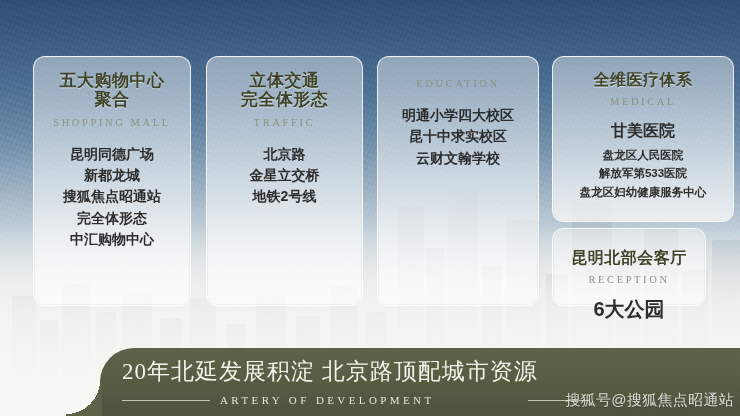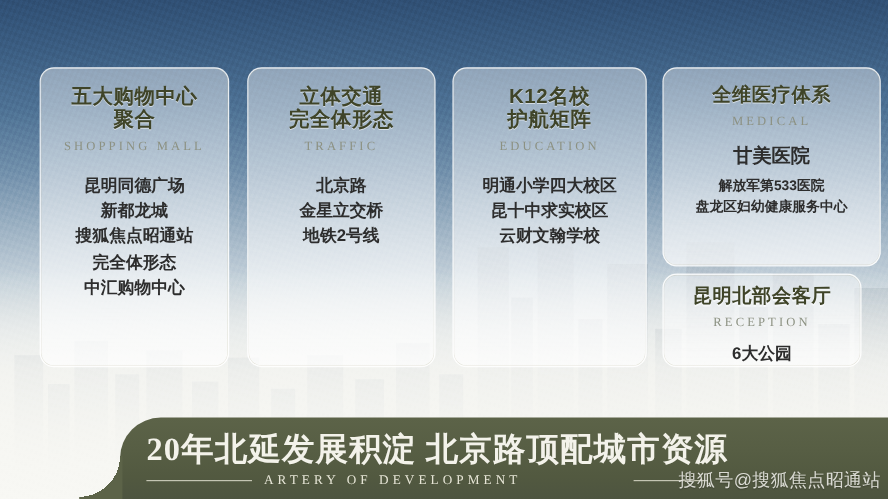--- a/index.html
+++ b/index.html
@@ -72,21 +72,21 @@
     background: linear-gradient(180deg, rgba(255,255,255,.42) 0%, rgba(255,255,255,.56) 55%, rgba(255,255,255,.70) 100%);
     box-shadow: 0 0 0 .5px rgba(190,185,160,.35) inset;
     box-sizing: border-box;
     text-align: center;
     padding: 14px 6px 10px;
   }
   .card.c1 { left: 33px;  top: 56px;  width: 158px; height: 250px; }
   .card.c2 { left: 206px; top: 56px;  width: 157px; height: 250px; }
   .card.c3 { left: 377px; top: 56px;  width: 162px; height: 250px; }
   .card.c4 { left: 552px; top: 56px;  width: 182px; height: 166px; }
-  .card.c5 { left: 552px; top: 228px; width: 166px; height: 78px; padding-top: 10px; }
+  .card.c5 { left: 552px; top: 228px; width: 154px; height: 78px; padding-top: 20px; }
 
   .card-title {
     color: #3f4428;
     font-weight: bold;
     line-height: 1.14;
     letter-spacing: .5px;
     text-shadow: 0 1px 0 rgba(255,255,255,.55);
   }
   .card.c1 .card-title,
   .card.c2 .card-title,
@@ -103,21 +103,21 @@
     text-transform: uppercase;
   }
   .card-body {
     margin-top: 16px;
     color: #2d2d2d;
     font-size: 14px;
     font-weight: bold;
     line-height: 1.52;
   }
   .card.c4 .card-body { margin-top: 12px; }
-  .card.c5 .card-body { margin-top: 9px; font-size: 14px; }
+  .card.c5 .card-body { margin-top: 9px; font-size: 20px; }
 
   .card-body .lead {
     font-size: 16px;
     display: block;
     margin-bottom: 2px;
   }
   .card-body .small {
     font-size: 11.5px;
     display: block;
     line-height: 1.62;
@@ -142,24 +142,23 @@
     width: 36px;
     height: 36px;
     background: radial-gradient(circle at 0 0, rgba(0,0,0,0) 0 34px, #5c6348 34px);
   }
   .banner-main {
     position: absolute;
     left: 22px;
     top: 8px;
     color: #f3f2ea;
     font-family: "Liberation Serif", "DejaVu Serif", serif;
-    font-size: 27px;
+    font-size: 23px;
     letter-spacing: 1px;
     white-space: nowrap;
-    font-weight: bold;
   }
   .banner-sub {
     position: absolute;
     left: 120px;
     top: 46px;
     color: #e6e5d6;
     font-family: Liberation Serif, serif;
     font-size: 11px;
     letter-spacing: 3.4px;
   }
@@ -243,39 +242,36 @@
       </div>
       <div class="card-sub">TRAFFIC</div>
       <div class="card-body">
         <div>北京路</div>
         <div>金星立交桥</div>
         <div>地铁2号线</div>
       </div>
     </div>
 
     <div class="card c3">
-      <div class="card-title">
-        <div>K12名校</div>
-        <div>护航矩阵</div>
-      </div>
       <div class="card-sub">EDUCATION</div>
       <div class="card-body">
         <div>明通小学四大校区</div>
         <div>昆十中求实校区</div>
         <div>云财文翰学校</div>
       </div>
     </div>
 
     <div class="card c4">
       <div class="card-title">
         <div>全维医疗体系</div>
       </div>
       <div class="card-sub">MEDICAL</div>
       <div class="card-body">
         <span class="lead">甘美医院</span>
+        <span class="small">盘龙区人民医院</span>
         <span class="small">解放军第533医院</span>
         <span class="small">盘龙区妇幼健康服务中心</span>
       </div>
     </div>
 
     <div class="card c5">
       <div class="card-title">
         <div>昆明北部会客厅</div>
       </div>
       <div class="card-sub">RECEPTION</div>

